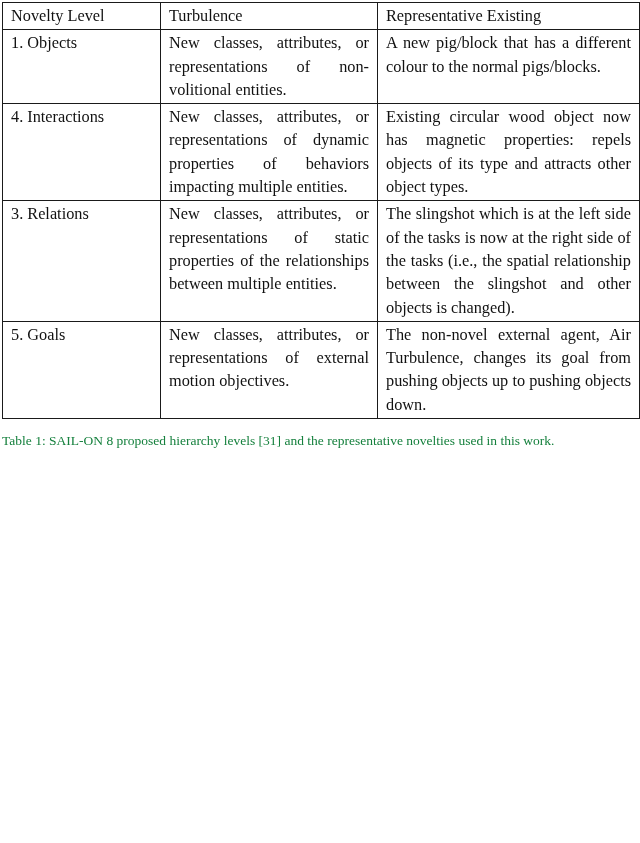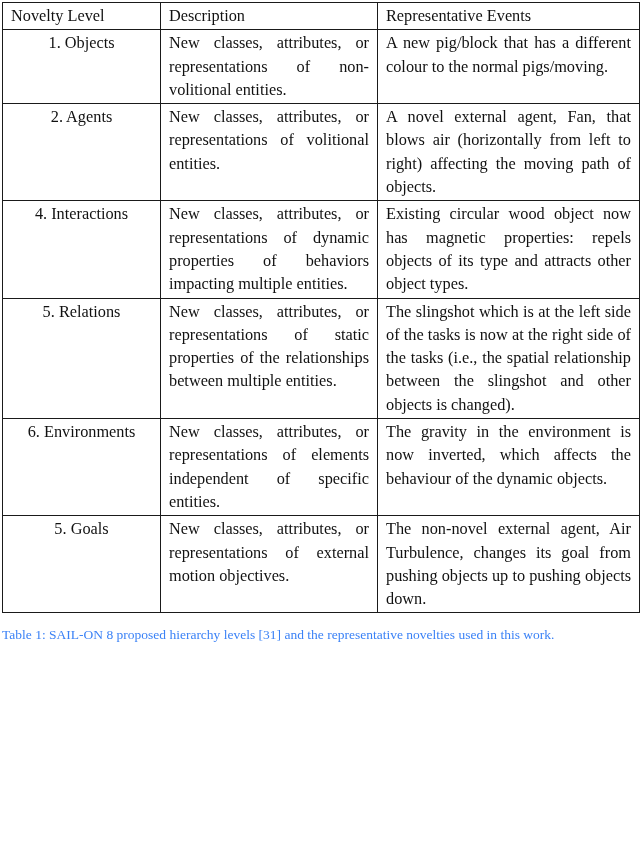--- a/index.html
+++ b/index.html
@@ -34,79 +34,69 @@
     font-size: 16.3px;
     line-height: 23.3px;
     font-weight: normal;
     padding: 1px 8px 2px 8px;
   }
   table.novelty th {
     text-align: left;
     white-space: nowrap;
     overflow: hidden;
   }
-  td.cell-level { text-align: center; }
+  td.cell-level { text-align: left; }
   td.cell-desc, td.cell-rep {
     text-align: justify;
     text-justify: inter-word;
     -webkit-hyphens: auto;
     hyphens: auto;
   }
   .caption {
     margin: 13px 2px 0 2px;
     font-size: 13.5px;
     line-height: 18px;
-    color: #3b82f6;
+    color: #15803d;
     white-space: nowrap;
     overflow: hidden;
   }
 </style>
 </head>
 <body>
 
 <div class="page">
 
   <table class="novelty">
     <colgroup>
       <col class="c1">
         <col class="c2">
         <col class="c3">
     </colgroup>
     <thead>
       <tr>
         <th>Novelty Level</th>
-        <th>Description</th>
-        <th>Representative Events</th>
+        <th>Turbulence</th>
+        <th>Representative Existing</th>
       </tr>
     </thead>
     <tbody id="tbody">
         <tr>
       <td class="cell-level">1. Objects</td>
       <td class="cell-desc">New classes, attributes, or representations of non-volitional entities.</td>
-      <td class="cell-rep">A new pig/block that has a different colour to the normal pigs/moving.</td>
-    </tr>
-        <tr>
-      <td class="cell-level">2. Agents</td>
-      <td class="cell-desc">New classes, attributes, or representations of volitional entities.</td>
-      <td class="cell-rep">A novel external agent, Fan, that blows air (horizontally from left to right) affecting the moving path of objects.</td>
+      <td class="cell-rep">A new pig/block that has a different colour to the normal pigs/blocks.</td>
     </tr>
         <tr>
       <td class="cell-level">4. Interactions</td>
       <td class="cell-desc">New classes, attributes, or representations of dynamic properties of behaviors impacting multiple entities.</td>
       <td class="cell-rep">Existing circular wood object now has magnetic properties: repels objects of its type and attracts other object types.</td>
     </tr>
         <tr>
-      <td class="cell-level">5. Relations</td>
+      <td class="cell-level">3. Relations</td>
       <td class="cell-desc">New classes, attributes, or representations of static properties of the relationships between multiple entities.</td>
       <td class="cell-rep">The slingshot which is at the left side of the tasks is now at the right side of the tasks (i.e., the spatial relationship between the slingshot and other objects is changed).</td>
-    </tr>
-        <tr>
-      <td class="cell-level">6. Environments</td>
-      <td class="cell-desc">New classes, attributes, or representations of elements independent of specific entities.</td>
-      <td class="cell-rep">The gravity in the environment is now inverted, which affects the behaviour of the dynamic objects.</td>
     </tr>
         <tr>
       <td class="cell-level">5. Goals</td>
       <td class="cell-desc">New classes, attributes, or representations of external motion objectives.</td>
       <td class="cell-rep">The non-novel external agent, Air Turbulence, changes its goal from pushing objects up to pushing objects down.</td>
     </tr>
       </tbody>
   </table>
 
   <div class="caption">Table 1: SAIL-ON 8 proposed hierarchy levels [31] and the representative novelties used in this work.</div>

